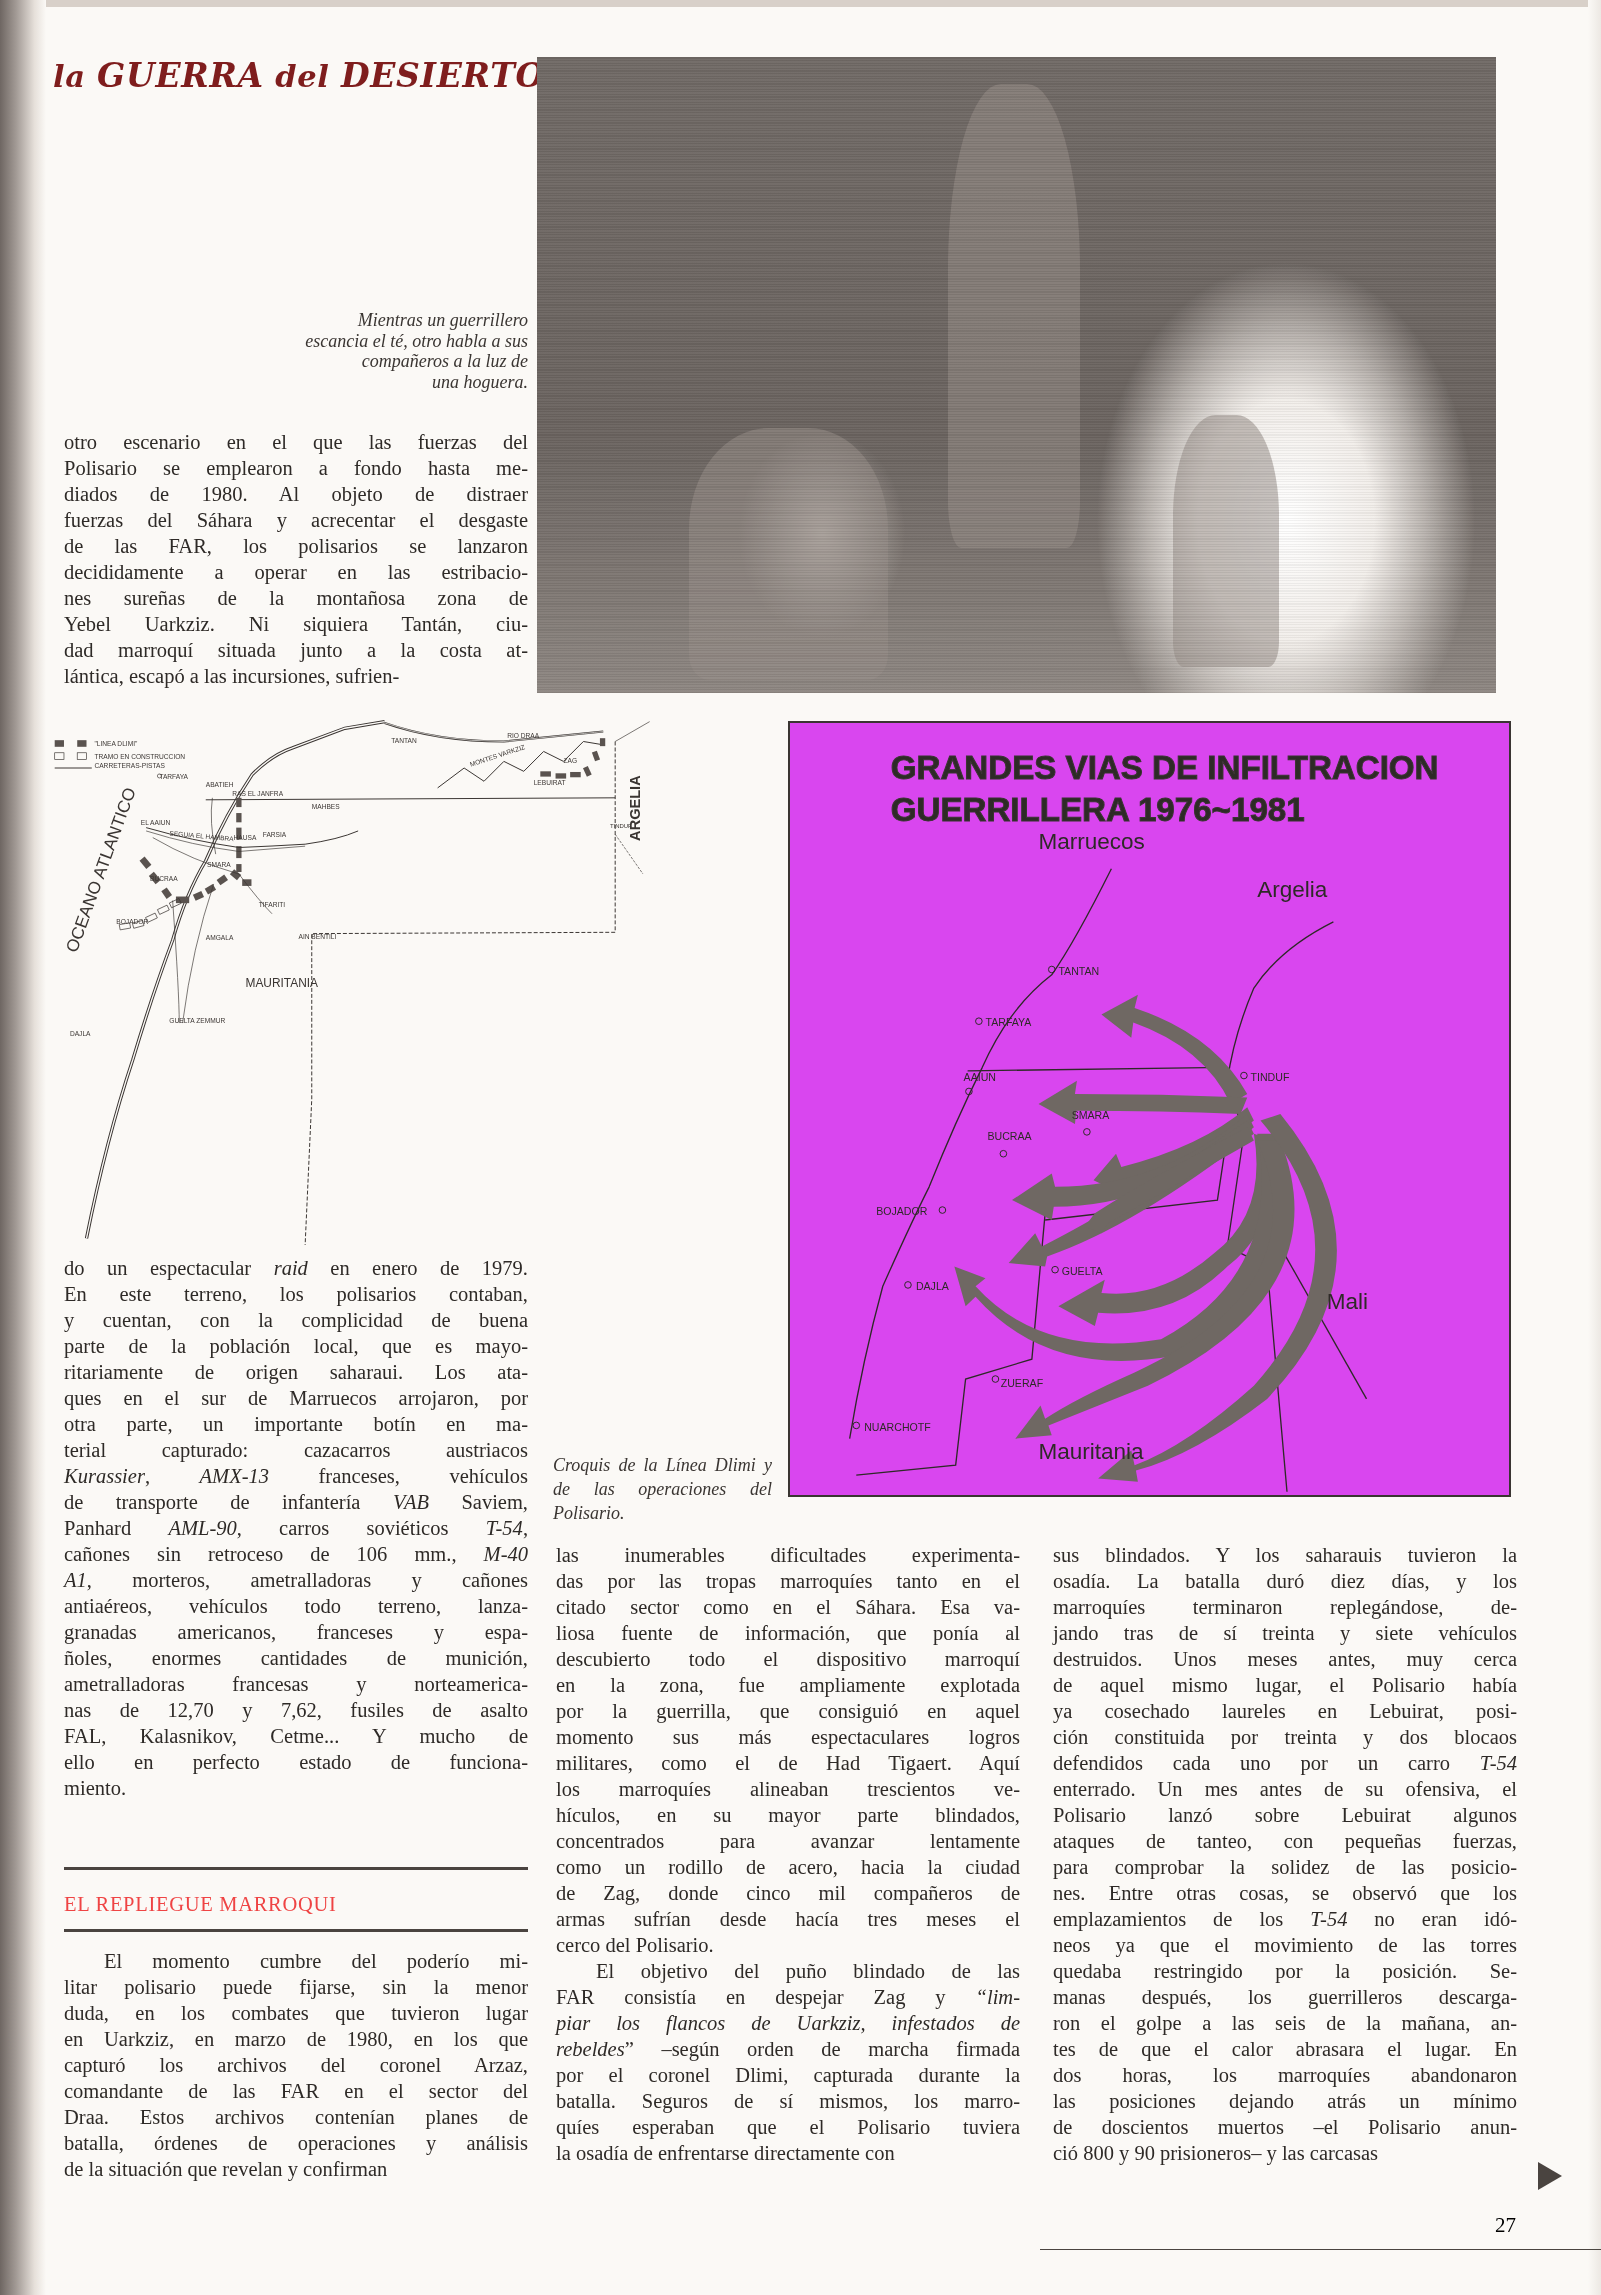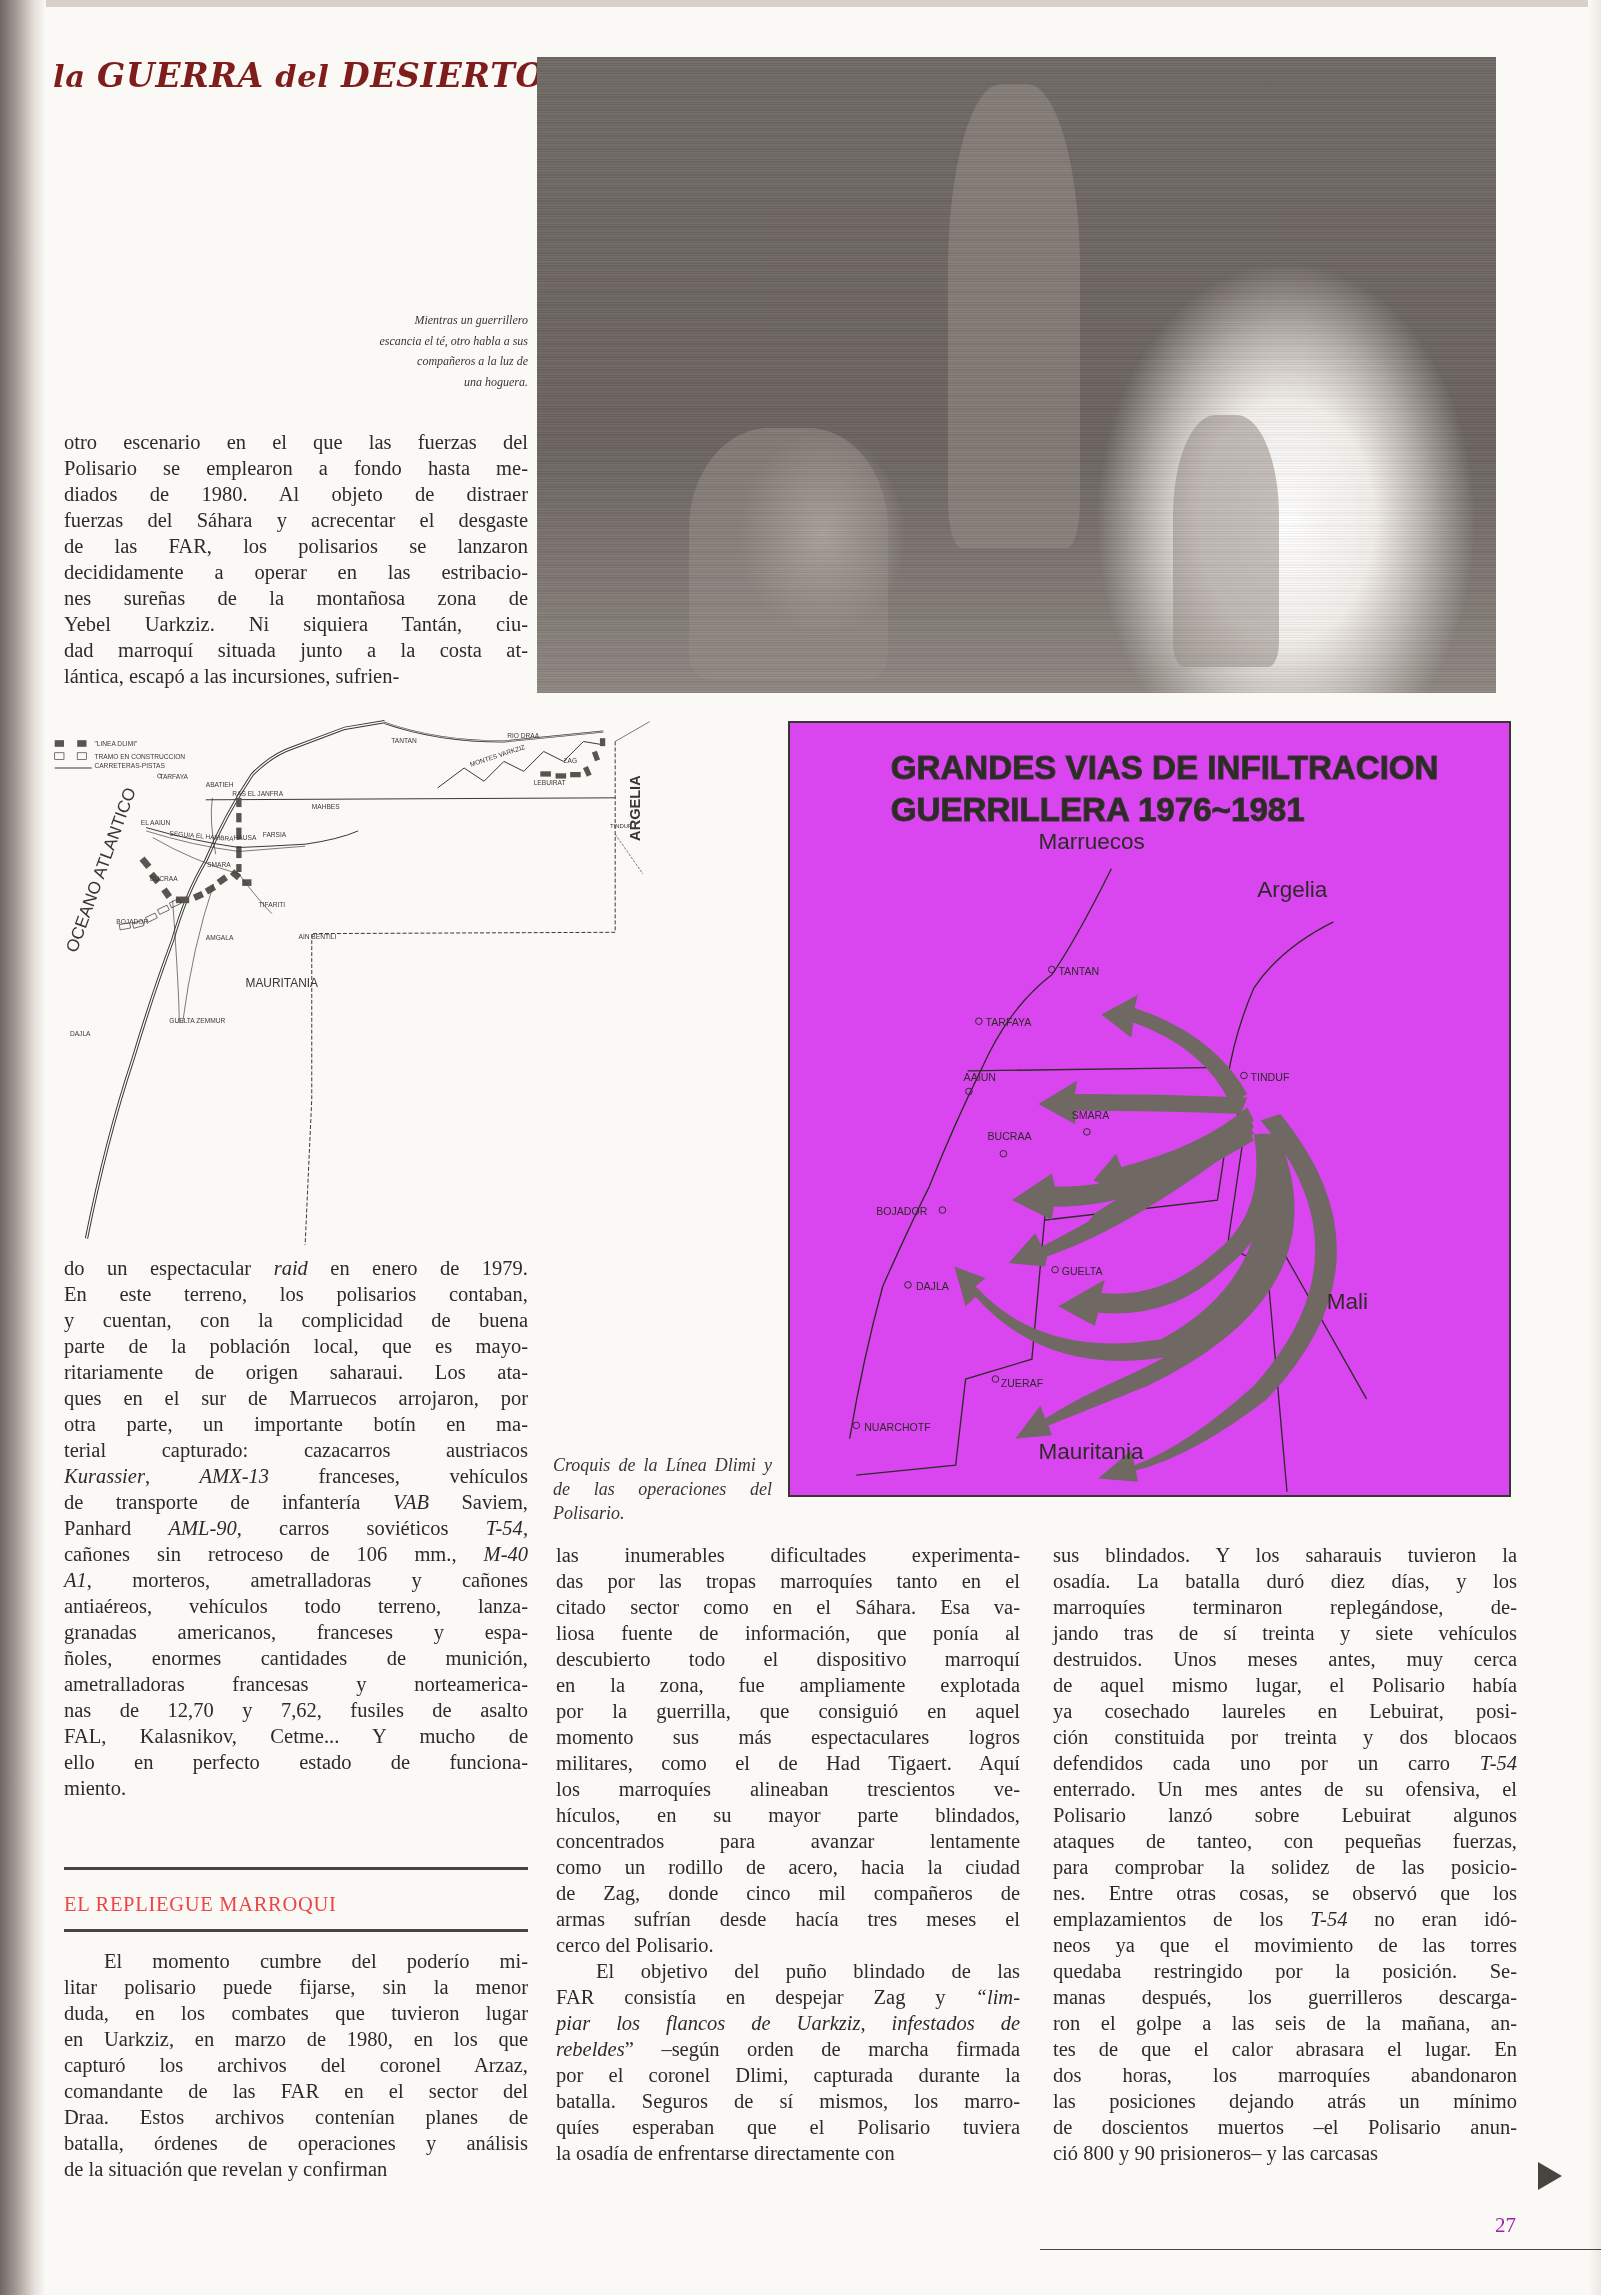--- a/index.html
+++ b/index.html
@@ -33,21 +33,21 @@
       radial-gradient(ellipse 79px 106px at 702px 424px, rgba(225,220,215,0.8) 0%, rgba(120,110,105,0) 70%),
       linear-gradient(180deg,#716a66 0%,#6b6460 60%,#8e8782 100%);
     overflow:hidden;
   }
   .photo .figure { position:absolute; background:rgba(150,140,134,0.55); border-radius:40% 40% 10% 10%; }
   .photo .scan { position:absolute; inset:0;
     background:repeating-linear-gradient(0deg, rgba(0,0,0,0.05) 0 1.3px, rgba(255,255,255,0.03) 1.3px 2.6px); }
 
   .caption-photo {
     position:absolute; left:238px; top:310px; width:290px;
-    font-style:italic; font-size:12px; line-height:20.5px; text-align:right; color:#3a3532;
+    font-style:italic; font-size:18px; line-height:20.5px; text-align:right; color:#3a3532;
   }
 
   .col { position:absolute; font-size:20.5px; line-height:26px; text-align:justify; color:#2e2a27; }
   .col .line { display:block; text-align:justify; text-align-last:justify; white-space:nowrap; }
   .col .line.last { text-align-last:left; }
   .col i { font-style:italic; }
 
   .map1 { position:absolute; left:40px; top:715px; width:729px; height:530px; }
   .map1 svg { width:100%; height:100%; }
   .map1 text { font-family:"Liberation Sans","DejaVu Sans",sans-serif; fill:#3a3532; }
@@ -67,21 +67,21 @@
   .rule { position:absolute; left:64px; width:464px; height:3.3px; background:#4a4440; }
   .section-head {
     position:absolute; left:64px; top:1893px;
     font-weight:normal; font-size:20.5px; letter-spacing:0.7px; color:#ef4444;
   }
   .cont-arrow {
     position:absolute; left:1538px; top:2162px; width:0; height:0;
     border-top:14.6px solid transparent; border-bottom:14.6px solid transparent;
     border-left:24px solid #4a4440;
   }
-  .page-number { position:absolute; left:1495px; top:2213px; font-size:21px; color:#a21caf; }
+  .page-number { position:absolute; left:1495px; top:2213px; font-size:21px; color:#000000; }
   .bottom-rule { position:absolute; left:1040px; top:2249px; width:561px; height:1.3px; background:#4a4440; }
 </style>
 </head>
 <body>
 
 <div class="topband"></div>
 <div class="gutter"></div>
 <div class="rightedge"></div>
 
 <div class="running-head">

